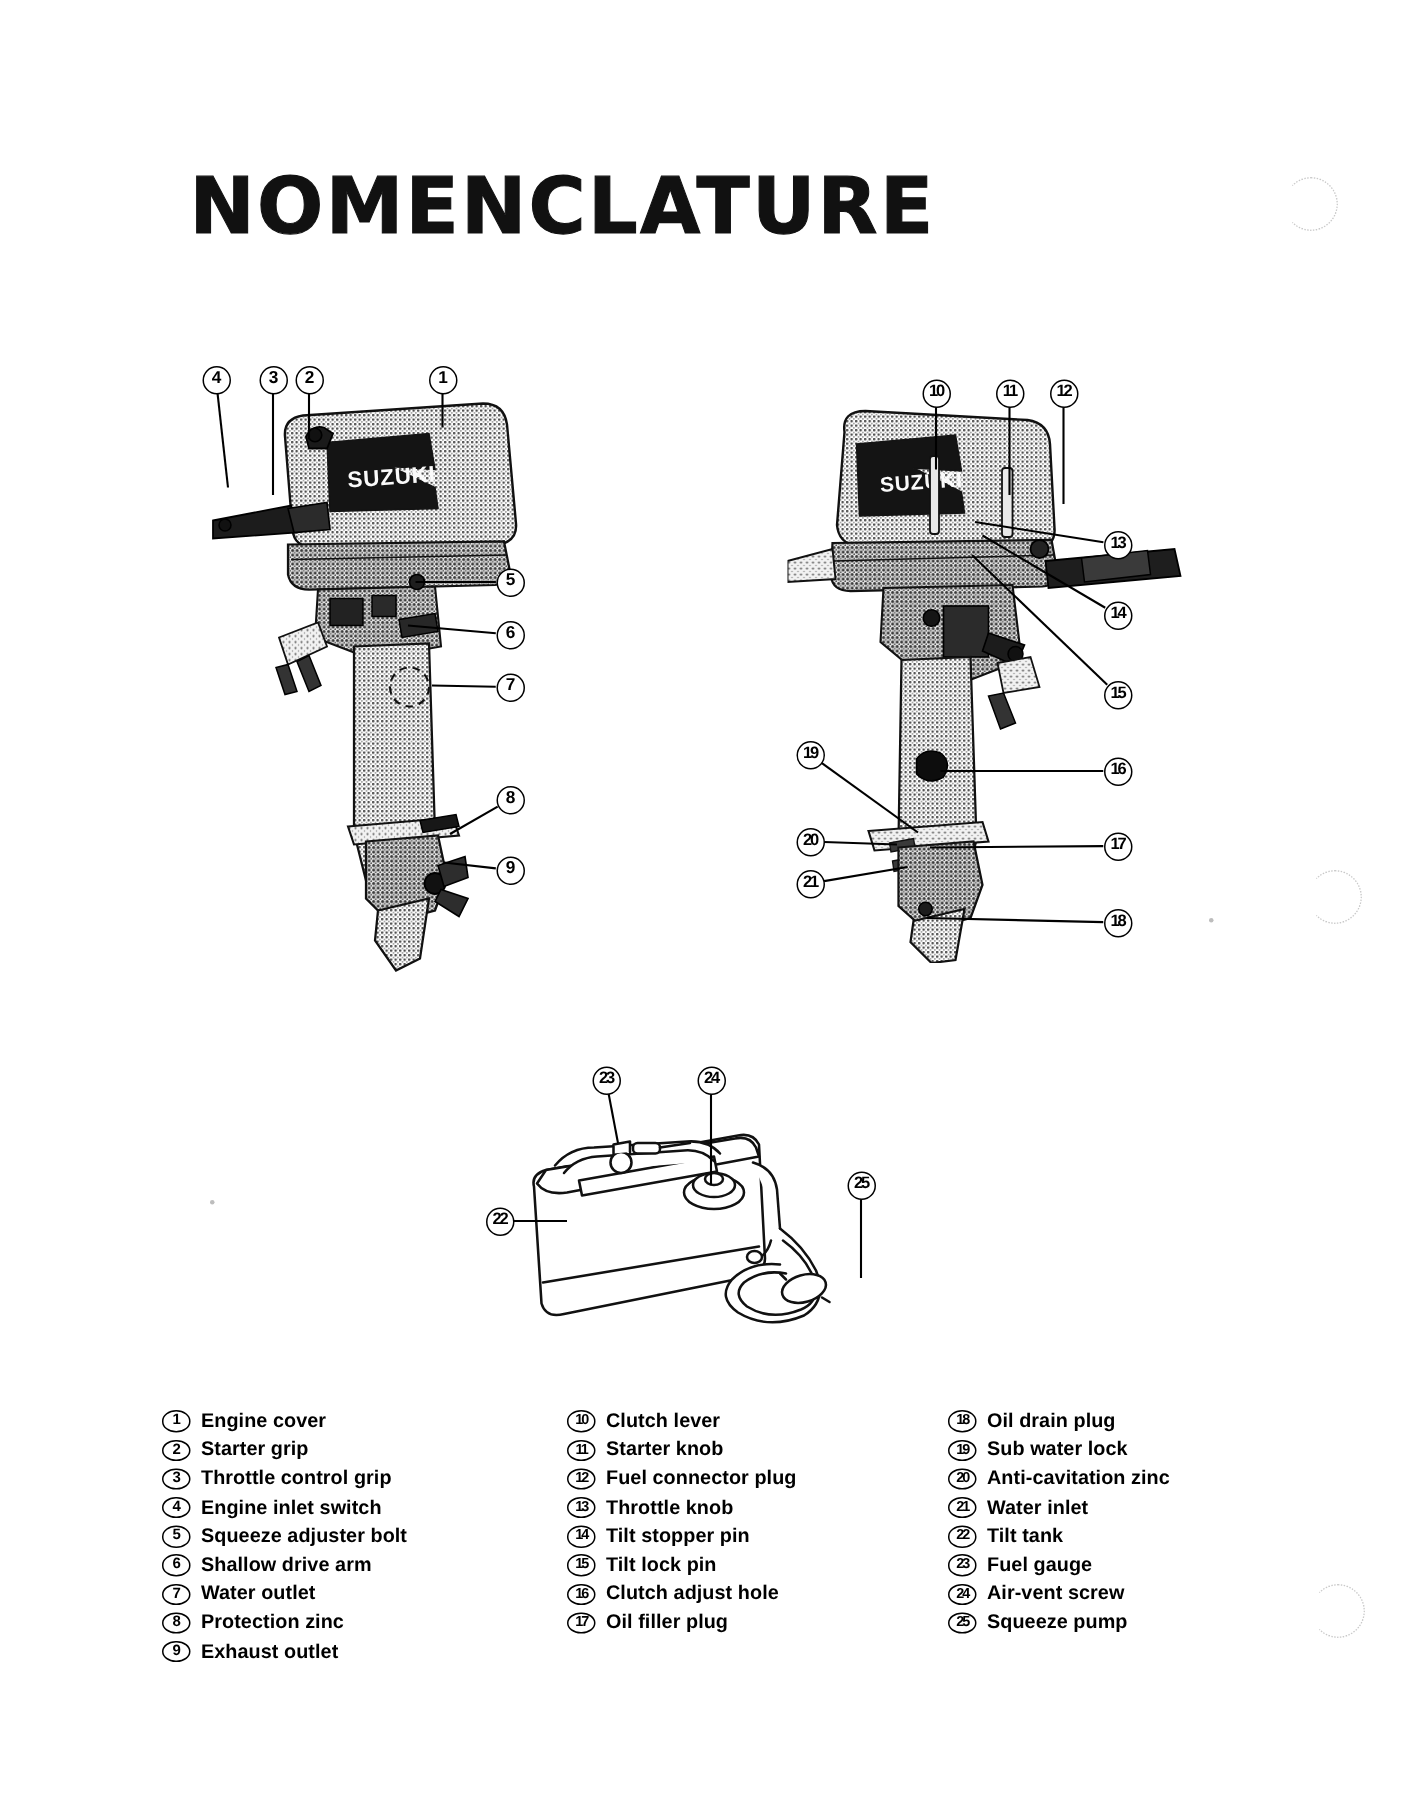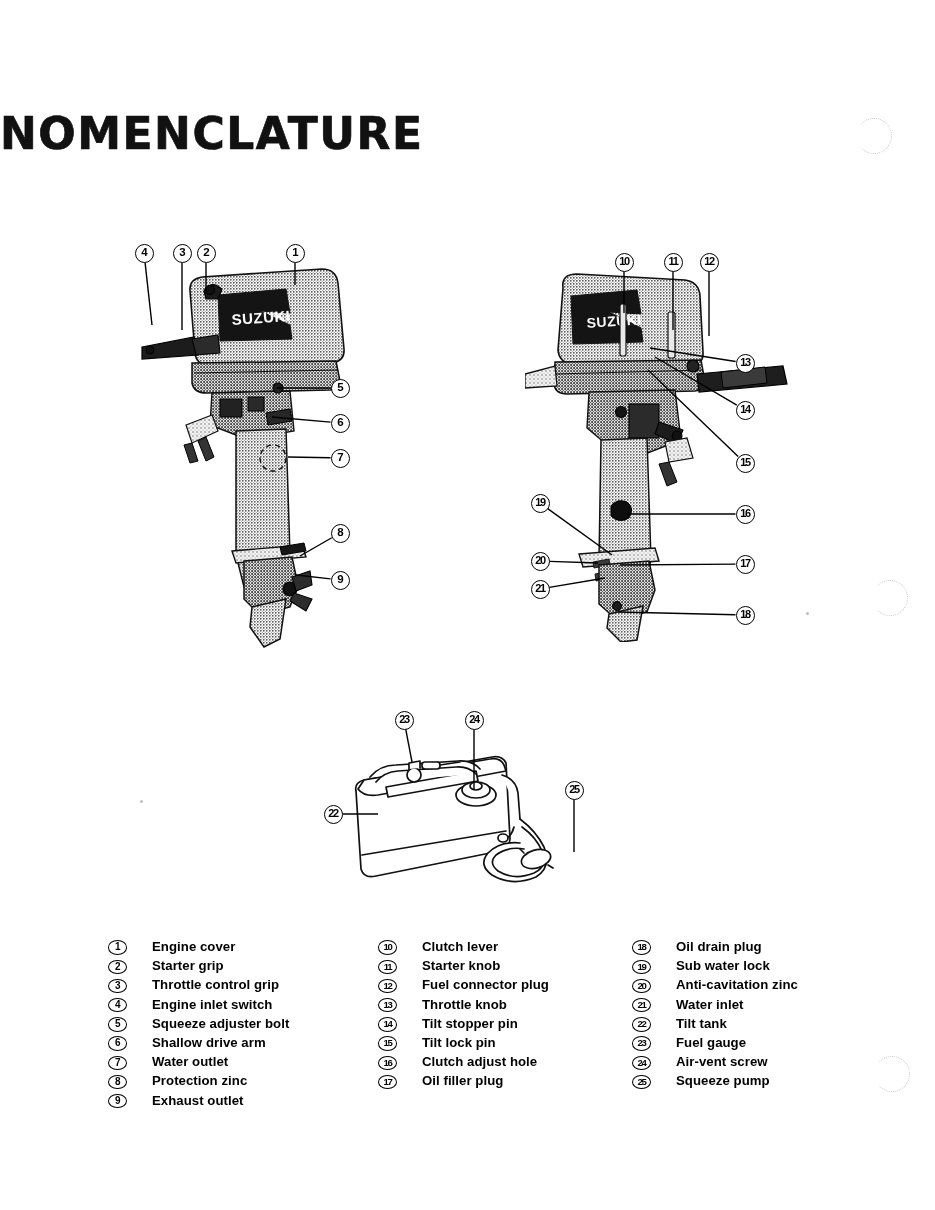--- a/index.html
+++ b/index.html
@@ -15,22 +15,23 @@
     font-family: "Liberation Sans", sans-serif;
     color: #000;
   }
 
   
   #page-title {
     position: absolute;
     left: 0;
     top: 108px;
     width: 750px;
+    text-align: center;
     font-family: "DejaVu Sans", sans-serif;
-    font-size: 44px;
+    font-size: 52px;
     font-weight: bold;
     letter-spacing: 1.5px;
     color: #111;
     -webkit-text-stroke: 0.7px #111;
   }
 
   
   #figures {
     position: absolute;
     left: 0; top: 0;
@@ -94,21 +95,21 @@
     text-align: center;
     letter-spacing: -0.6px;
     margin-top: 2.4px;
     font-family: "Liberation Sans", sans-serif;
   }
   .legend-num.wide { letter-spacing: -1.3px; font-size: 9.6px; }
   .legend-label {
     font-size: 13.2px;
     font-weight: bold;
     line-height: 18px;
-    margin-left: 25px;
+    margin-left: 7px;
     font-family: "Liberation Sans", sans-serif;
     letter-spacing: 0.05px;
   }
 
   
   .binder-hole {
     position: absolute;
     width: 36px;
     height: 36px;
     border-radius: 50%;

